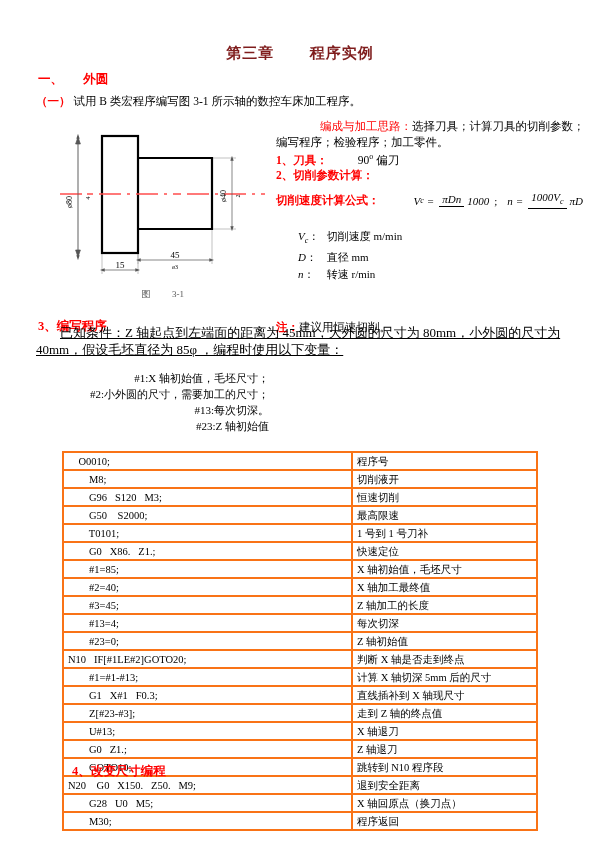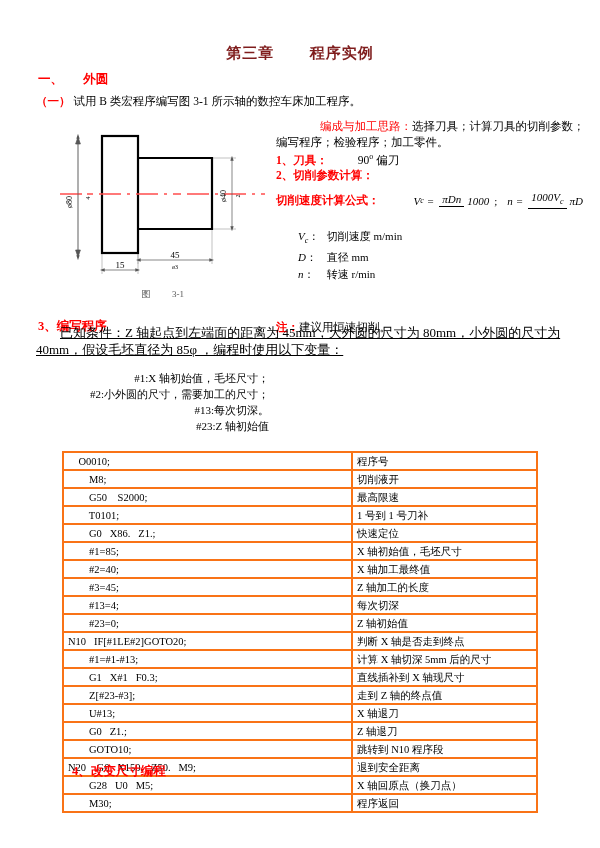--- a/index.html
+++ b/index.html
@@ -421,20 +421,24 @@
     <tbody>
       <tr>
           <td class="code">    O0010;</td>
           <td class="desc">程序号</td>
         </tr>
       <tr>
           <td class="code">        M8;</td>
           <td class="desc">切削液开</td>
         </tr>
       <tr>
+          <td class="code">        G96   S120   M3;</td>
+          <td class="desc">恒速切削</td>
+        </tr>
+      <tr>
           <td class="code">        G50    S2000;</td>
           <td class="desc">最高限速</td>
         </tr>
       <tr>
           <td class="code">        T0101;</td>
           <td class="desc">1 号到 1 号刀补</td>
         </tr>
       <tr>
           <td class="code">        G0   X86.   Z1.;</td>
           <td class="desc">快速定位</td>

